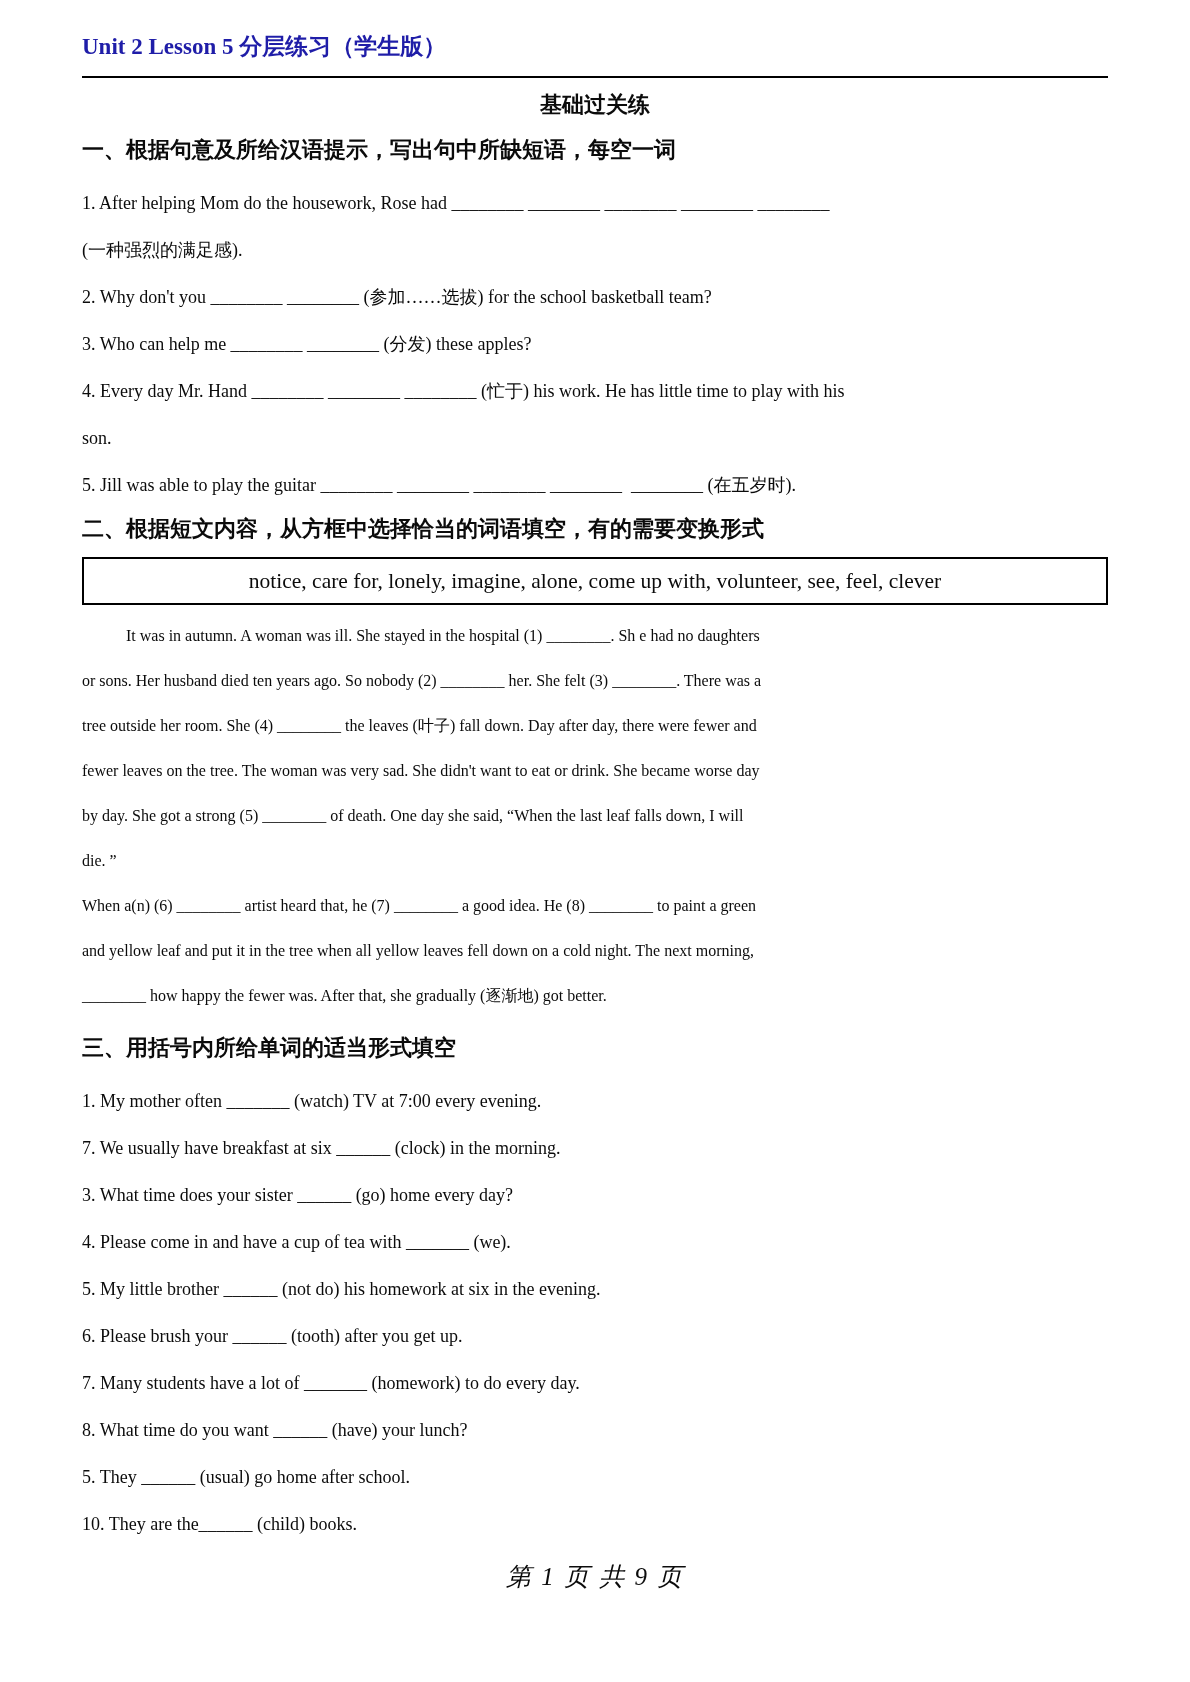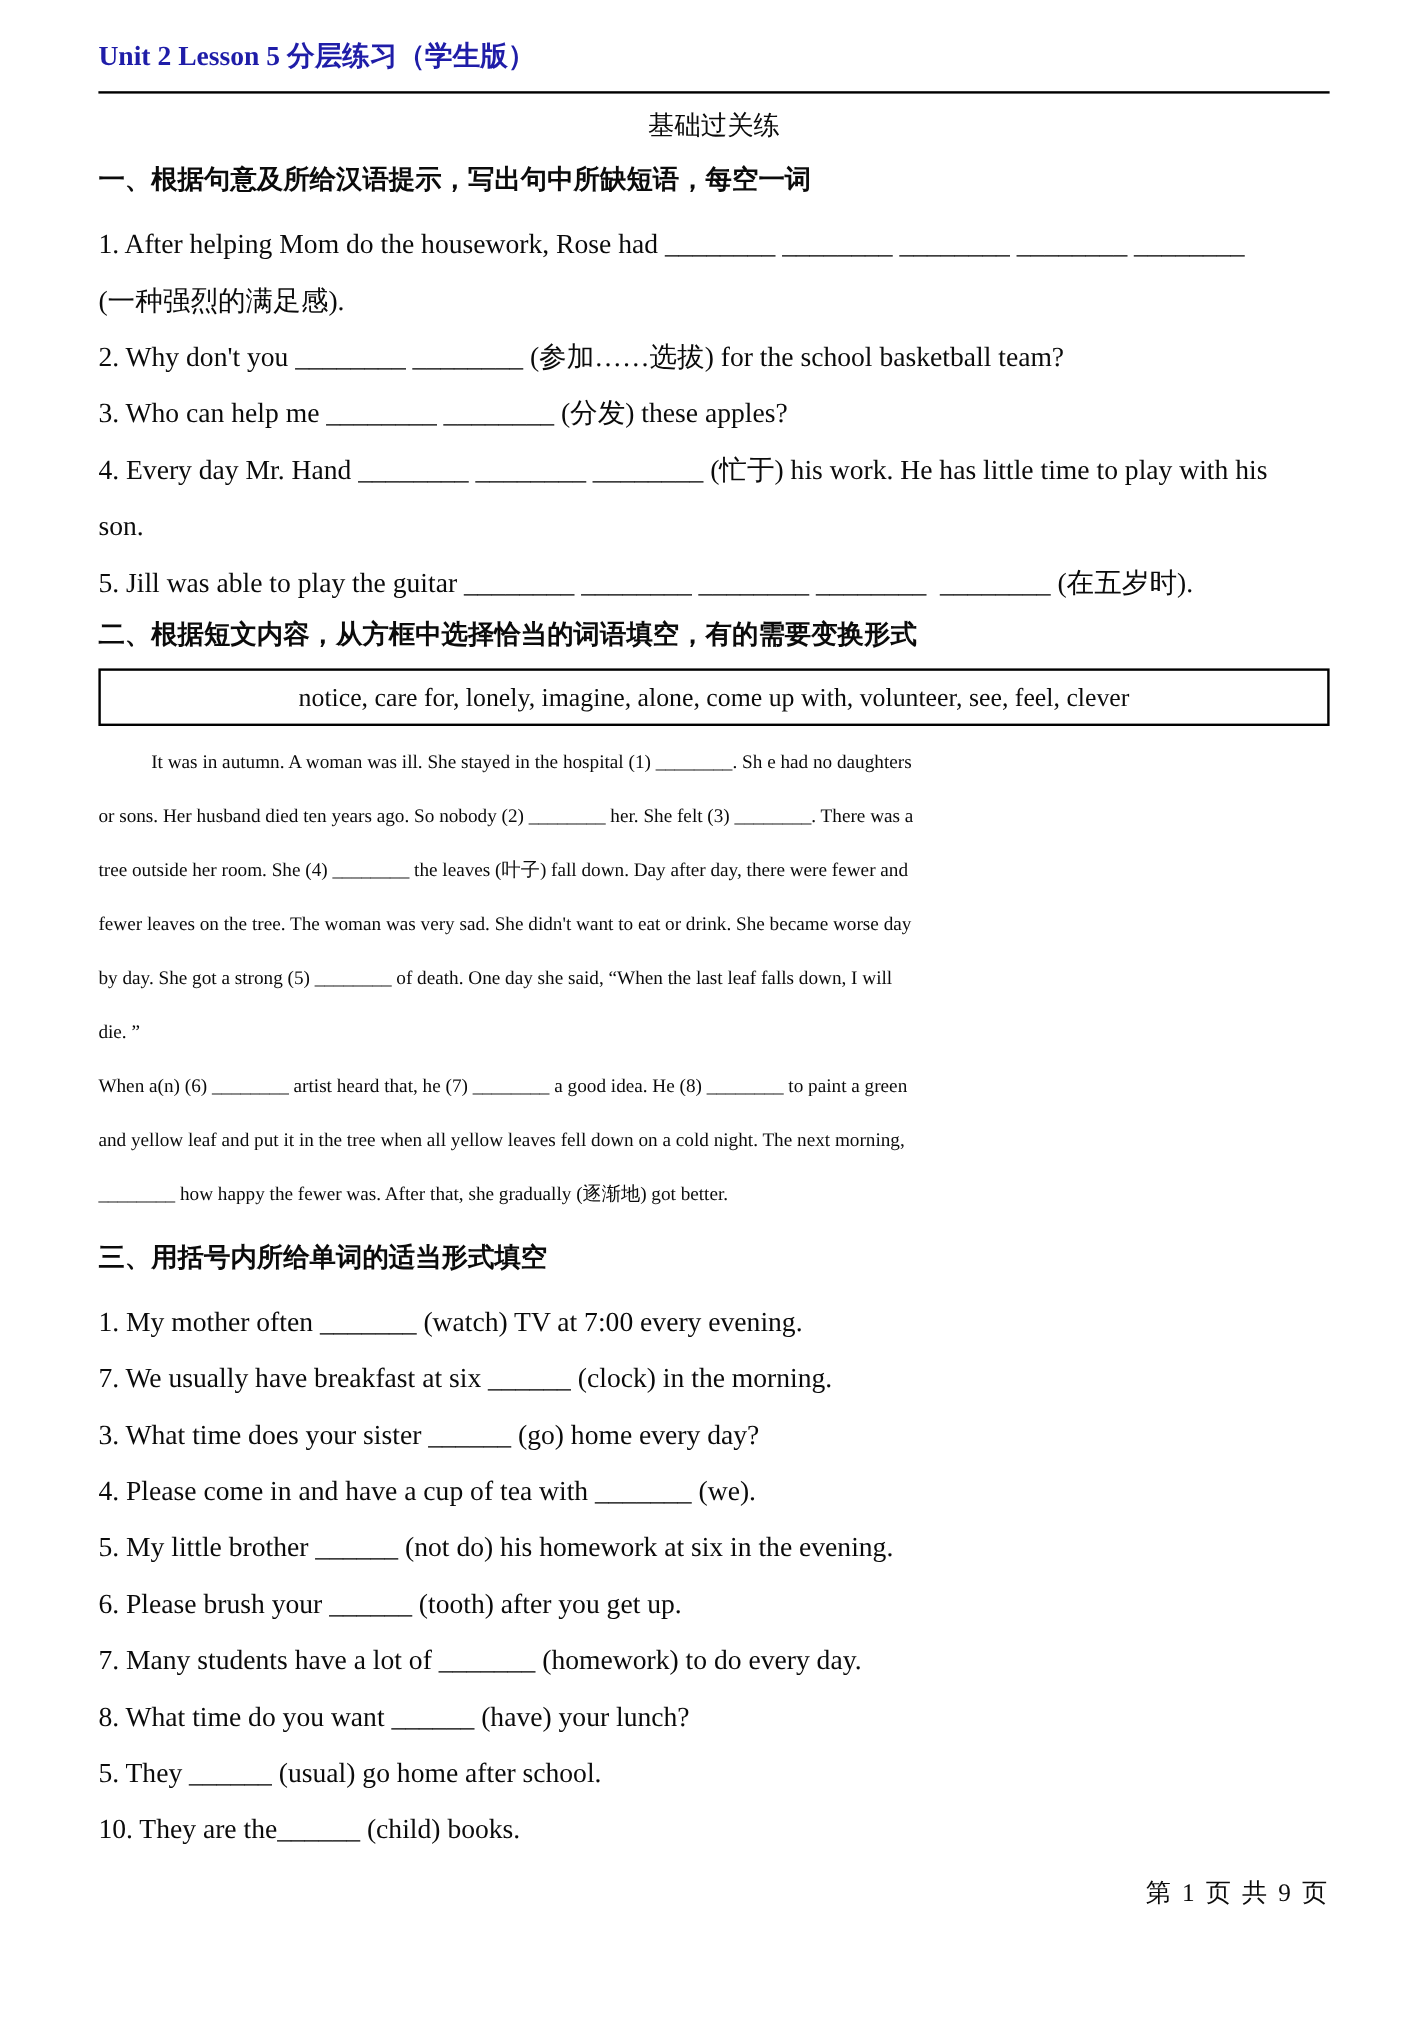--- a/index.html
+++ b/index.html
@@ -29,34 +29,34 @@
   .title-rule {
     border: none;
     border-top: 2px solid #000000;
     margin: 12px 0 0 0;
   }
   .subtitle {
     margin: 12px 0 0 0;
     text-align: center;
     font-size: 22px;
     line-height: 30px;
-    font-weight: normal;
+    font-weight: bold;
     font-family: "Liberation Sans", "DejaVu Sans", sans-serif;
   }
   .sec-heading {
     margin: 14px 0 14px 0;
     font-size: 22px;
     line-height: 32px;
     font-weight: bold;
     font-family: "Liberation Sans", "DejaVu Sans", sans-serif;
   }
   .sec-heading.tight { margin: 4px 0 0 0; }
   .line {
     margin: 0;
-    font-size: 23px;
+    font-size: 18px;
     line-height: 47px;
     white-space: pre;
   }
   .pline {
     margin: 0;
     font-size: 16px;
     line-height: 45px;
     white-space: pre;
   }
   .indent { text-indent: 44px; }
@@ -64,24 +64,25 @@
     box-sizing: border-box;
     border: 2px solid #000000;
     margin: 12px 0 8px 0;
     padding: 8px 22px;
     text-align: center;
     font-size: 21.5px;
     line-height: 28px;
   }
   .page-footer {
     margin: 14px 0 0 0;
-    text-align: right;
-    font-size: 21px;
+    text-align: center;
+    font-size: 25px;
     line-height: 30px;
     letter-spacing: 2px;
+    font-style: italic;
   }
 </style>
 </head>
 <body>
 
 <div class="page">
 
   <h1 class="doc-title">Unit 2 Lesson 5 分层练习（学生版）</h1>
   <hr class="title-rule">
 

